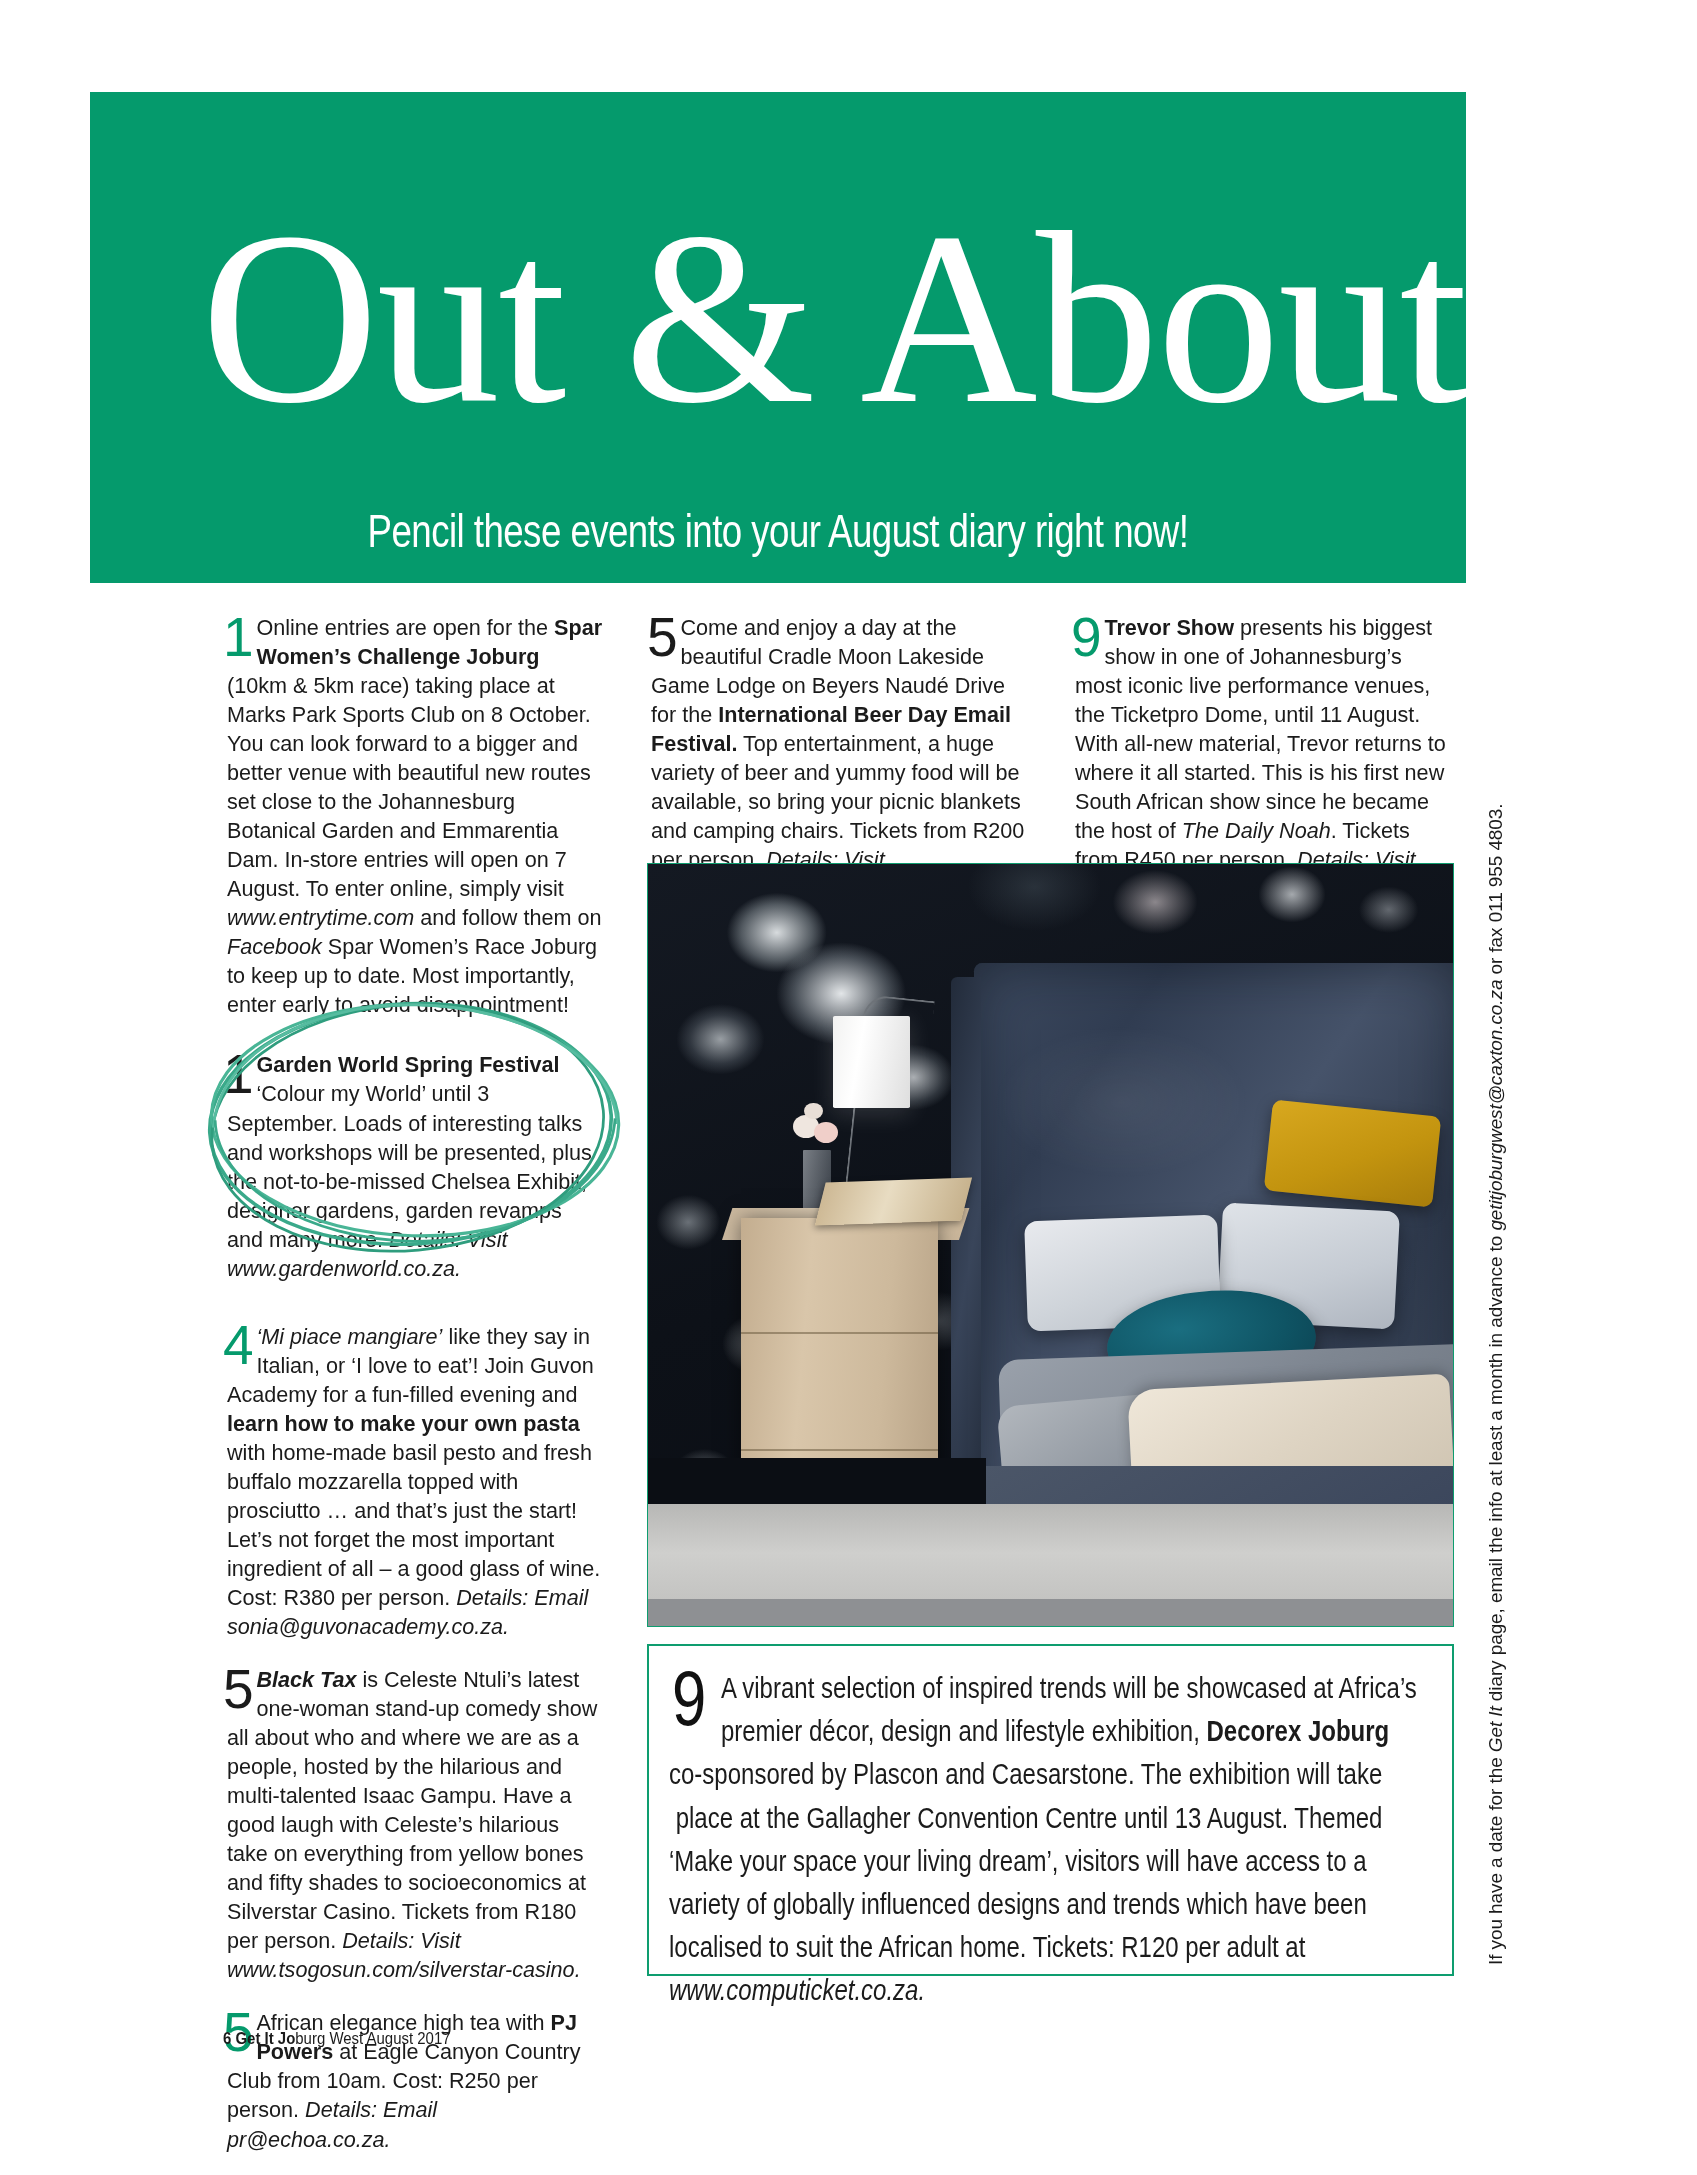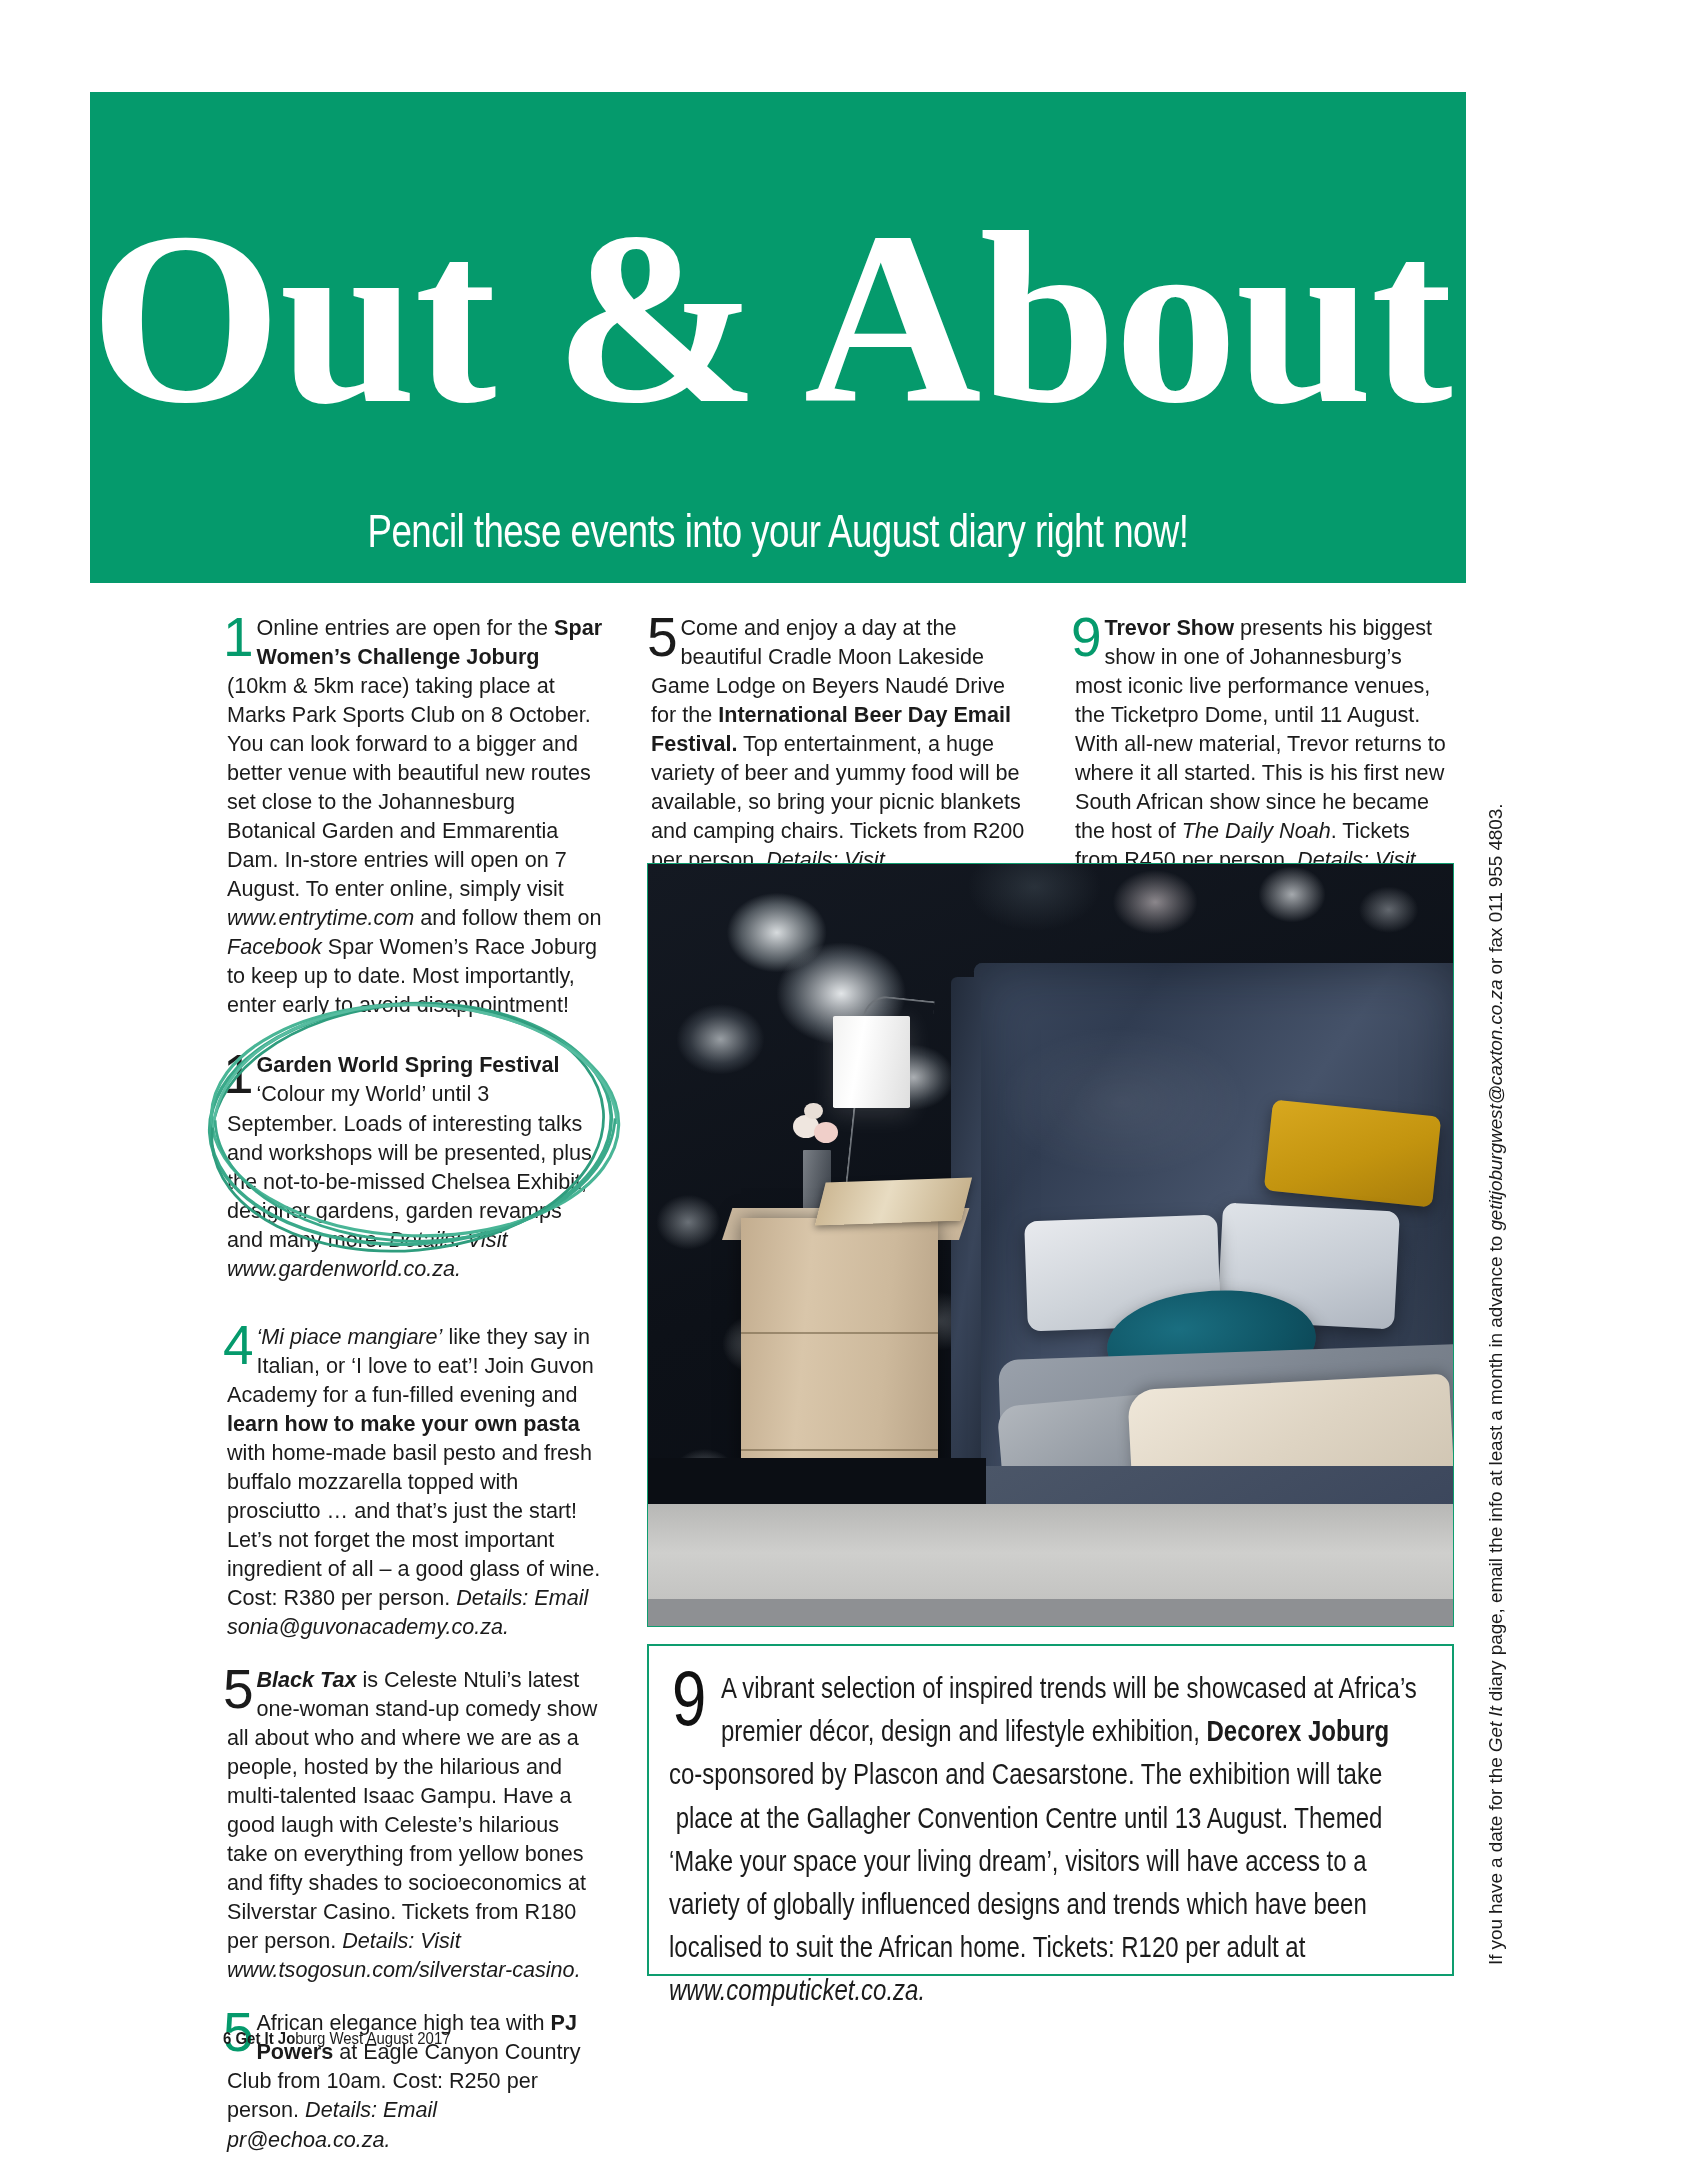--- a/index.html
+++ b/index.html
@@ -30,28 +30,28 @@
     width: 1376px;
     height: 491px;
     background: #059a6c;
     box-sizing: border-box;
   }
   .masthead-title {
     position: absolute;
     left: 0;
     right: 0;
     top: 110px;
-    text-align: left;
+    text-align: right;
     font-family: "Liberation Serif", serif;
     font-size: 246px;
     line-height: 0.95;
     color: #ffffff;
     letter-spacing: -1.8px;
     white-space: nowrap;
-    font-weight: bold;
+    font-weight: normal;
   }
   .masthead-sub {
     position: absolute;
     left: 0;
     right: 0;
     bottom: 25px;
     text-align: center;
     font-family: "Liberation Sans", sans-serif;
     font-size: 47px;
     color: #ffffff;

